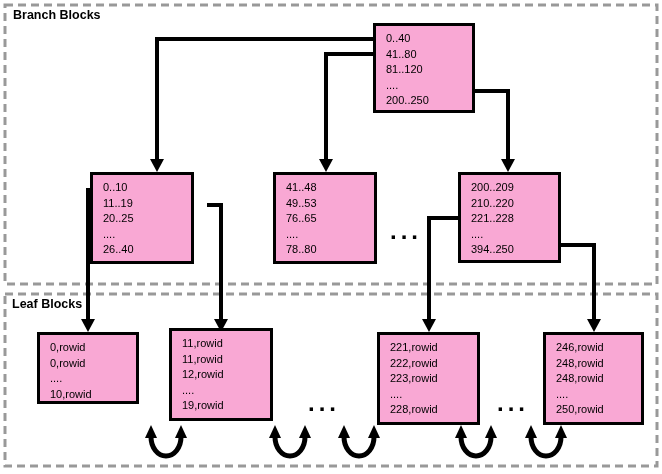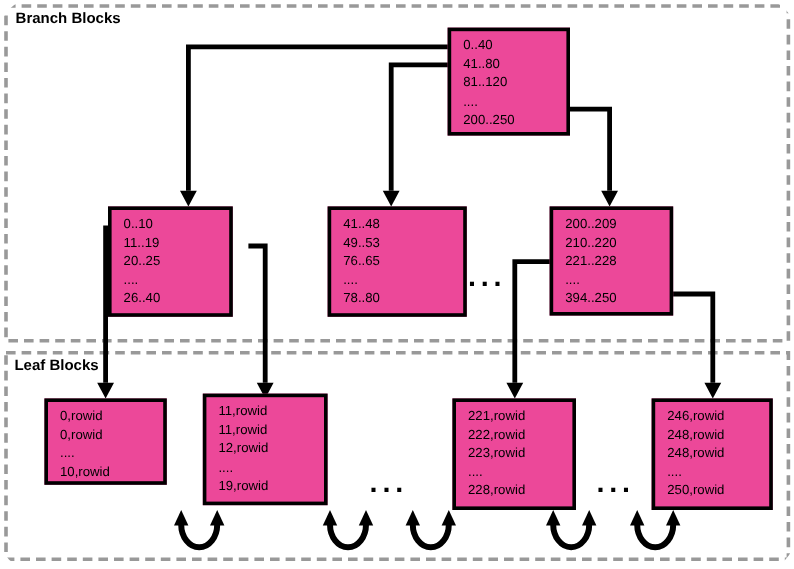--- a/index.html
+++ b/index.html
@@ -3,37 +3,36 @@
 <meta charset="utf-8">
 <style>
   html, body { margin: 0; padding: 0; background: #ffffff; }
   .stage {
     position: relative;
     width: 662px;
     height: 474px;
     background: #ffffff;
     font-family: "Liberation Sans", sans-serif;
     overflow: hidden;
-    border-radius: 26px;
   }
   .layer {
     position: absolute;
     left: 0; top: 0;
   }
   .sec-label {
     position: absolute;
     font-size: 12.5px;
     font-weight: 700;
     color: #000000;
     white-space: nowrap;
   }
   .block {
     position: absolute;
     box-sizing: border-box;
-    background: #ec4899;
+    background: #f9a8d4;
     border: 3px solid #000000;
     padding: 5px 12px 0 10px;
     font-size: 11px;
     line-height: 15.5px;
     color: #000000;
     white-space: nowrap;
   }
   .bl { height: 15.5px; }
   .dots {
     position: absolute;
@@ -124,21 +123,21 @@
   </div>
 
   <div class="block" style="left:90px; top:172px; width:104px; height:92px">
     <div class="bl">0..10</div>
     <div class="bl">11..19</div>
     <div class="bl">20..25</div>
     <div class="bl">....</div>
     <div class="bl">26..40</div>
   </div>
 
-  <div class="block" style="left:273px; top:172px; width:116px; height:92px">
+  <div class="block" style="left:273px; top:172px; width:104px; height:92px">
     <div class="bl">41..48</div>
     <div class="bl">49..53</div>
     <div class="bl">76..65</div>
     <div class="bl">....</div>
     <div class="bl">78..80</div>
   </div>
 
   <div class="block" style="left:458px; top:172px; width:103px; height:91px">
     <div class="bl">200..209</div>
     <div class="bl">210..220</div>

